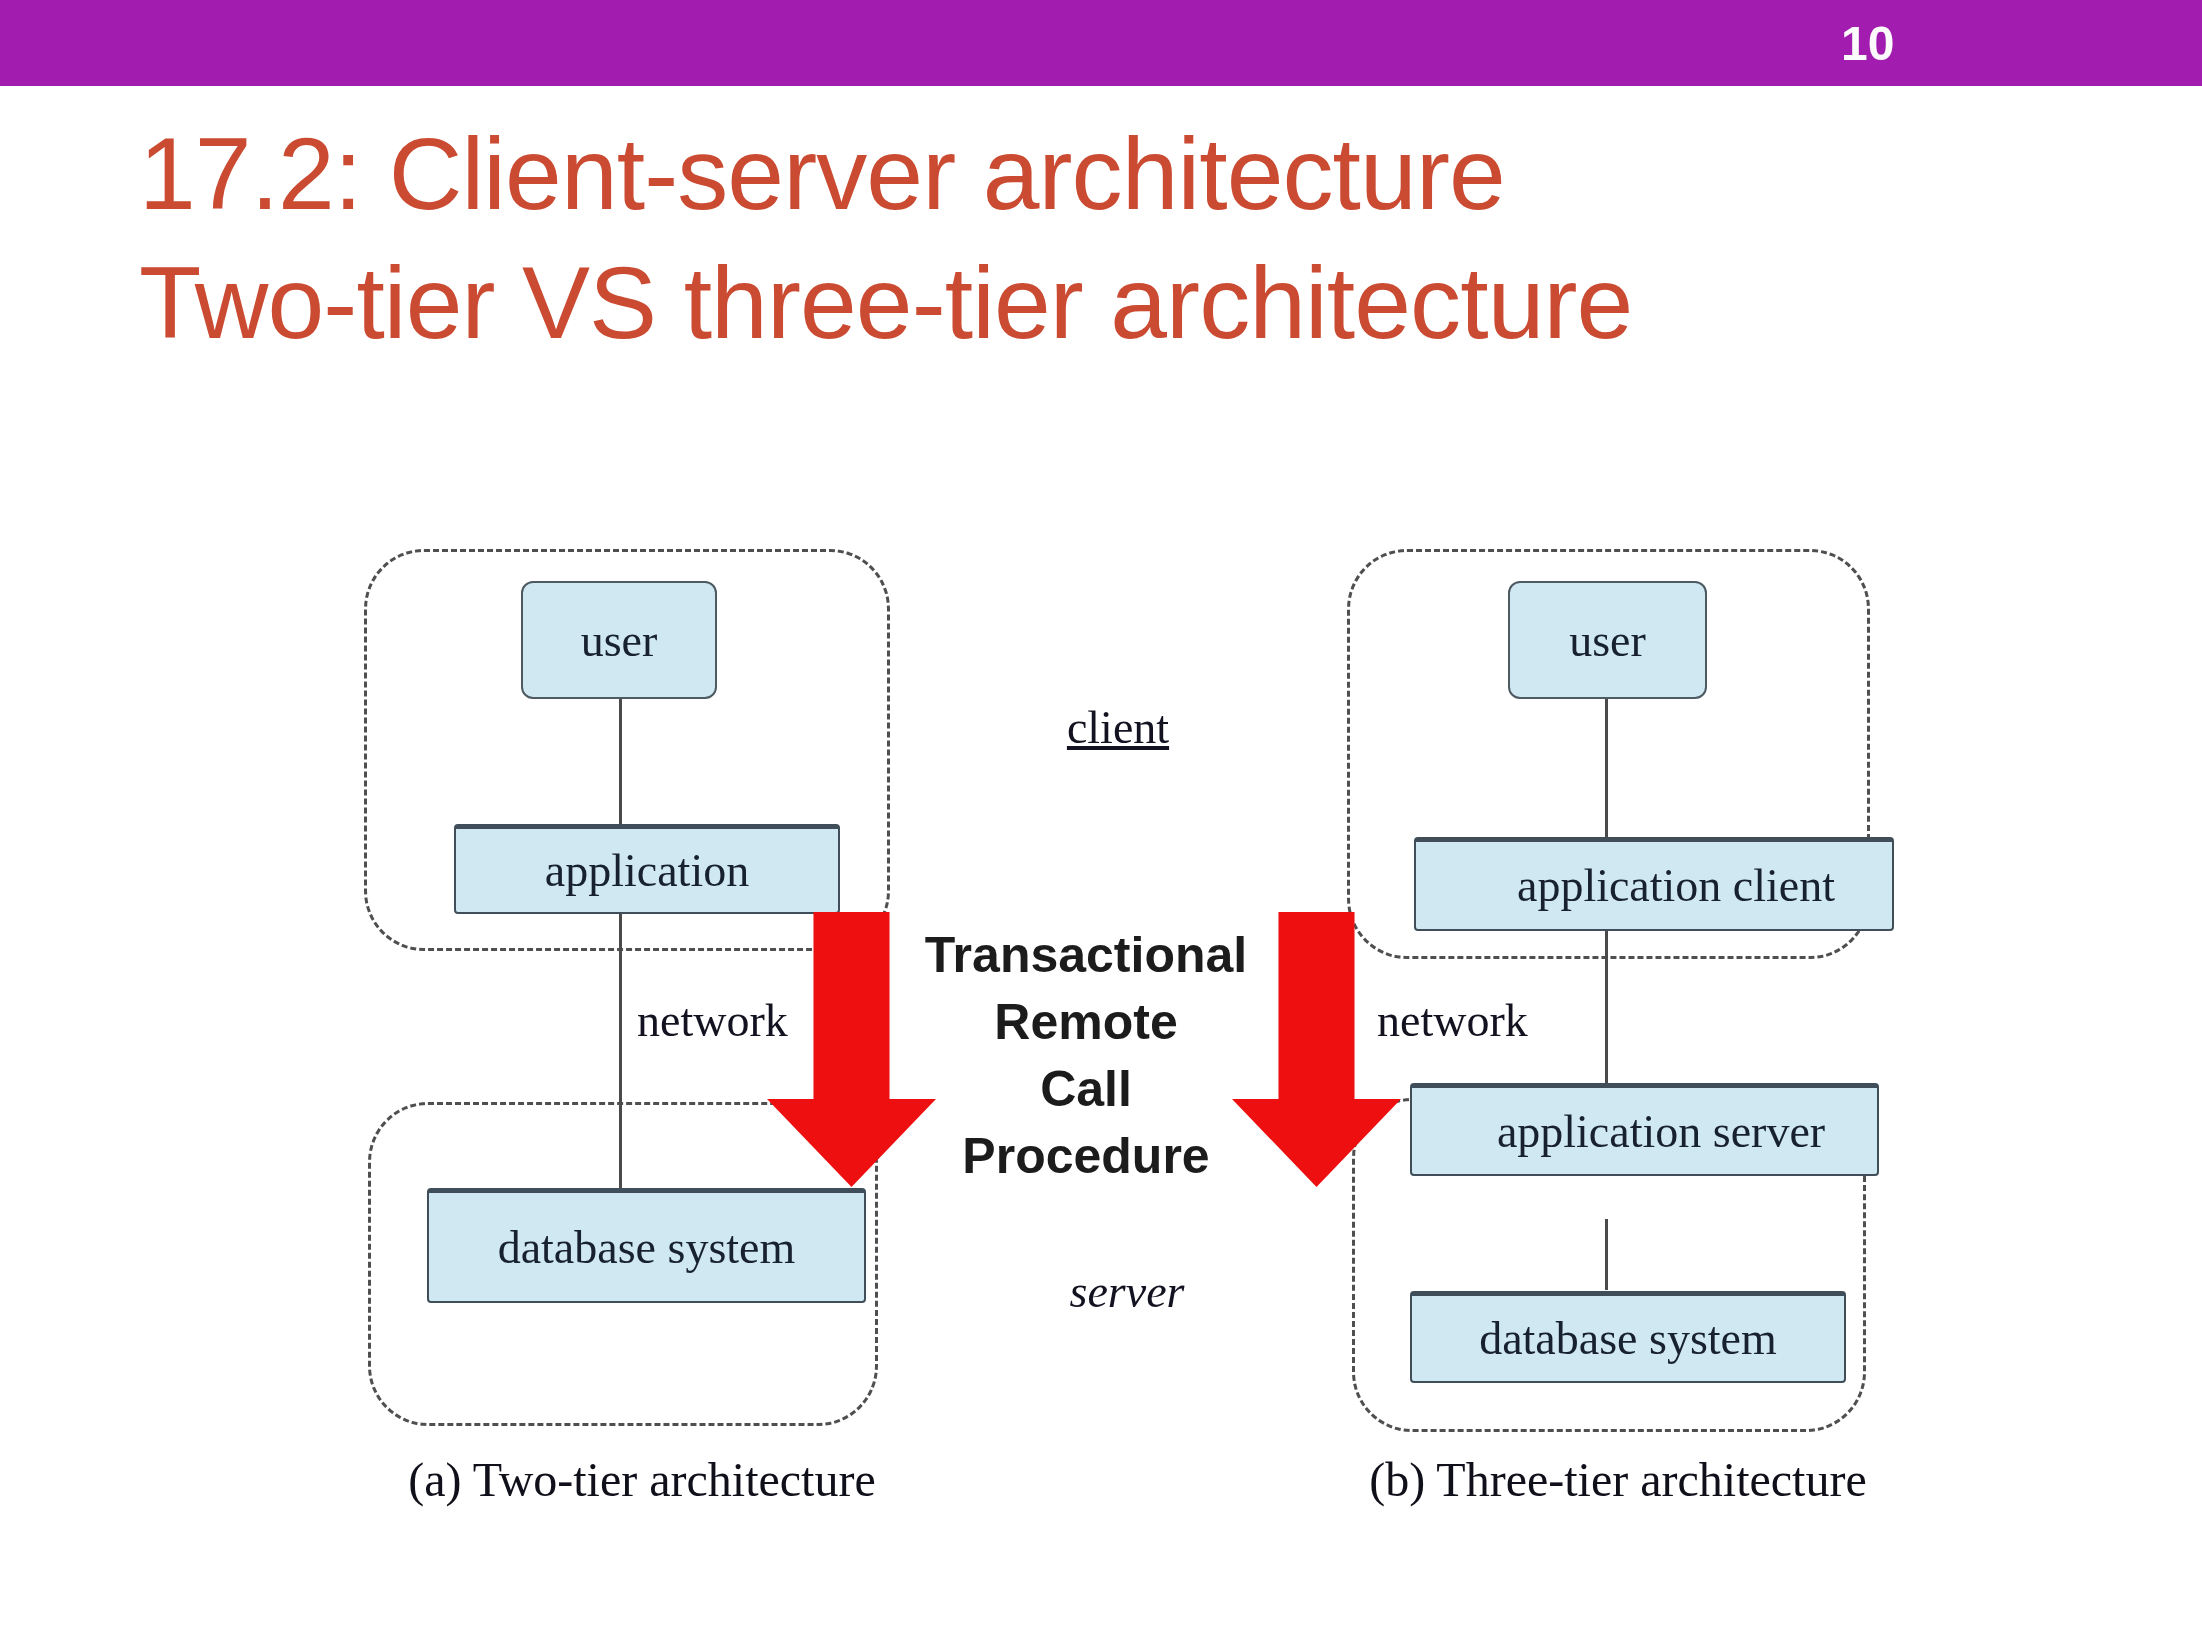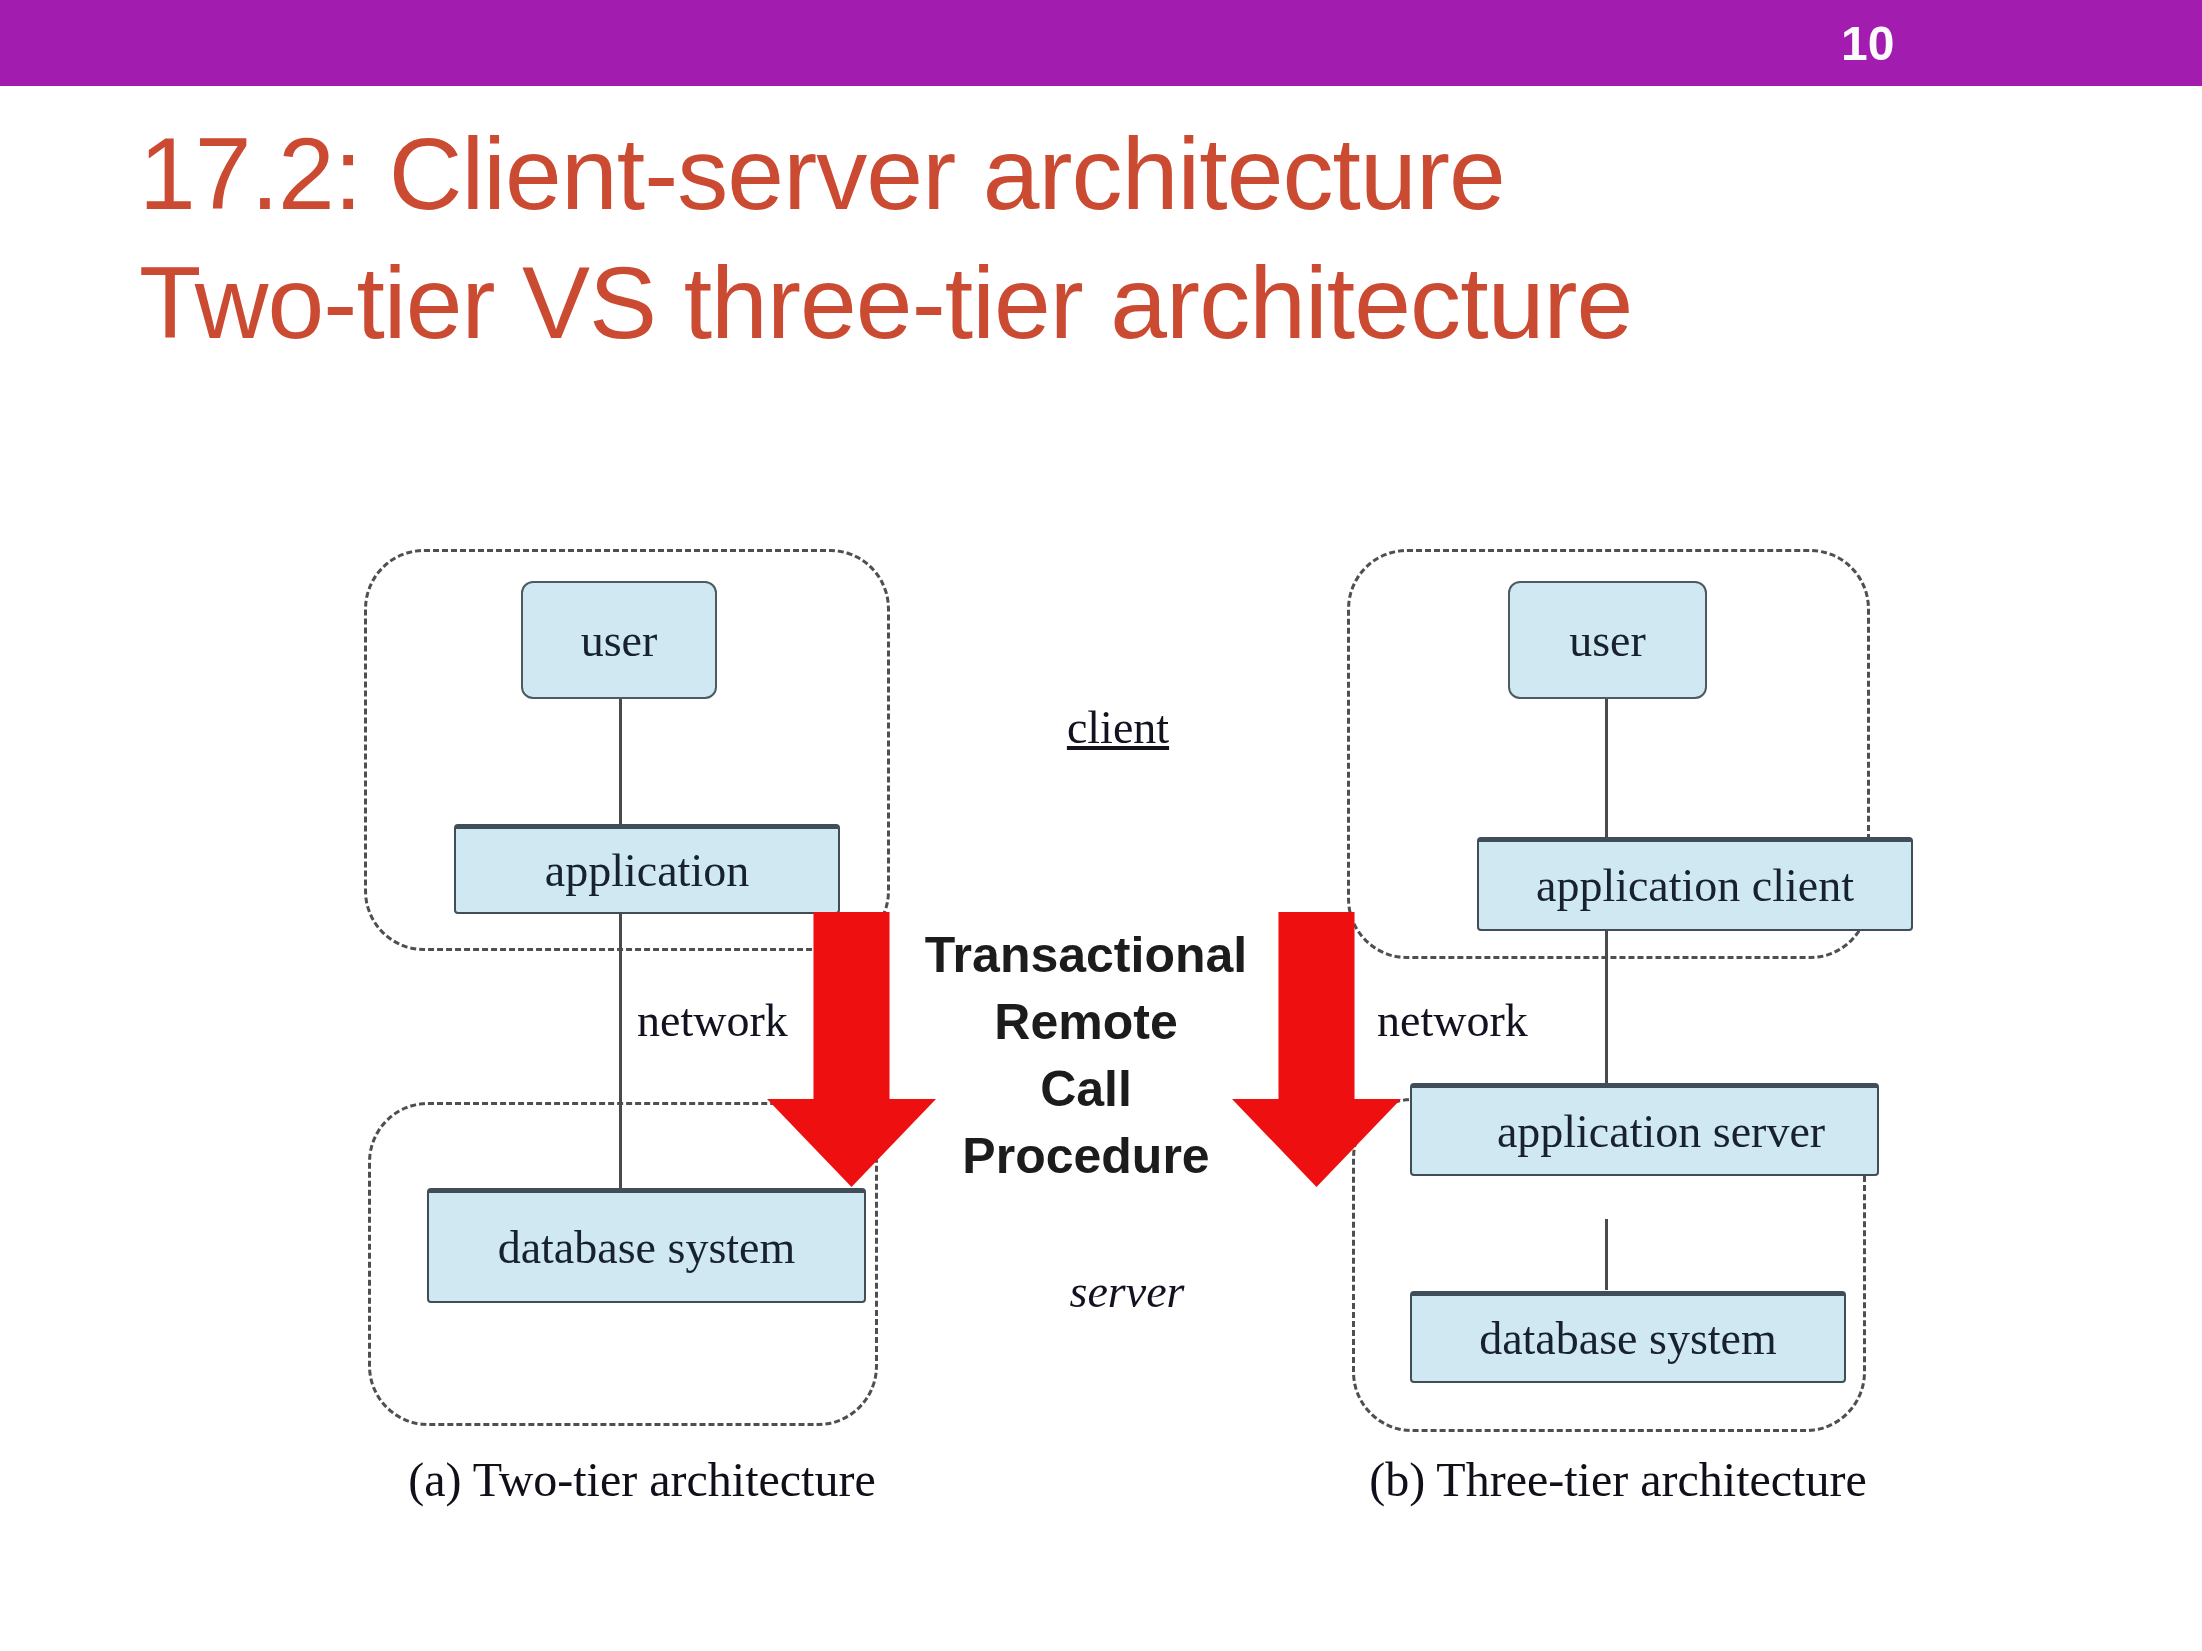--- a/index.html
+++ b/index.html
@@ -71,21 +71,21 @@
   <div class="dashbox" style="left:1347px;top:549px;width:517px;height:404px;"></div>
   <div class="dashbox" style="left:1352px;top:1098px;width:508px;height:328px;"></div>
 
   <div class="vline" style="left:1605px;top:694px;height:143px;"></div>
   <div class="vline" style="left:1605px;top:924px;height:209px;"></div>
   <div class="vline" style="left:1605px;top:1219px;height:71px;"></div>
 
   <div class="node round" style="left:1508px;top:581px;width:195px;height:114px;">
     <span>user</span>
   </div>
-  <div class="node rect" style="left:1453px;top:837px;width:432px;height:87px;">
+  <div class="node rect" style="left:1390px;top:837px;width:432px;height:87px;padding-left:44px;">
     <span>application client</span>
   </div>
   <div class="lbl" style="left:1377px;top:994px;">network</div>
   <div class="node rect" style="left:1386px;top:1083px;width:432px;height:86px;padding-left:33px;">
     <span>application server</span>
   </div>
   <div class="node rect" style="left:1386px;top:1291px;width:432px;height:85px;">
     <span>database system</span>
   </div>
   <div class="caption" style="left:1360px;top:1452px;width:516px;">(b) Three-tier architecture</div>

